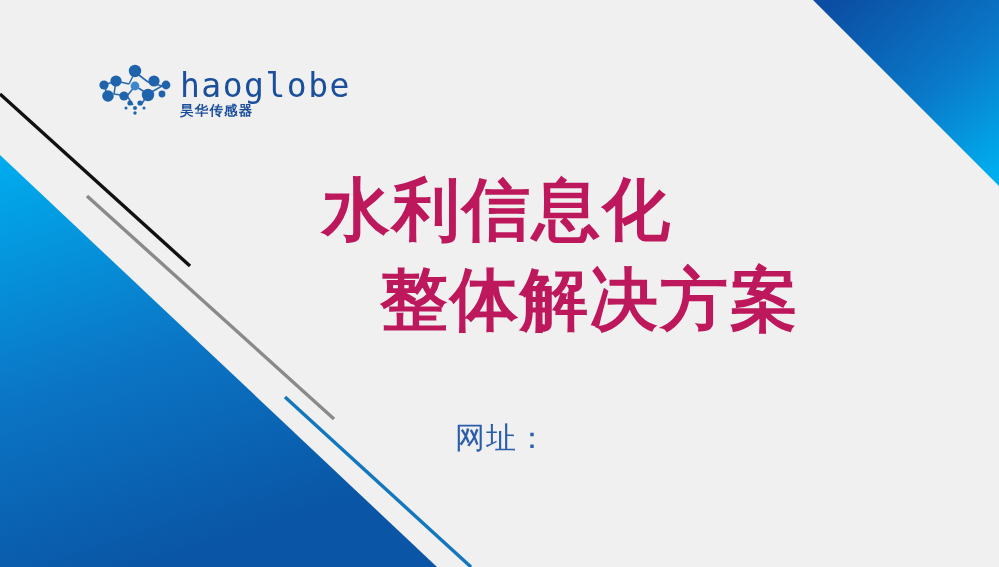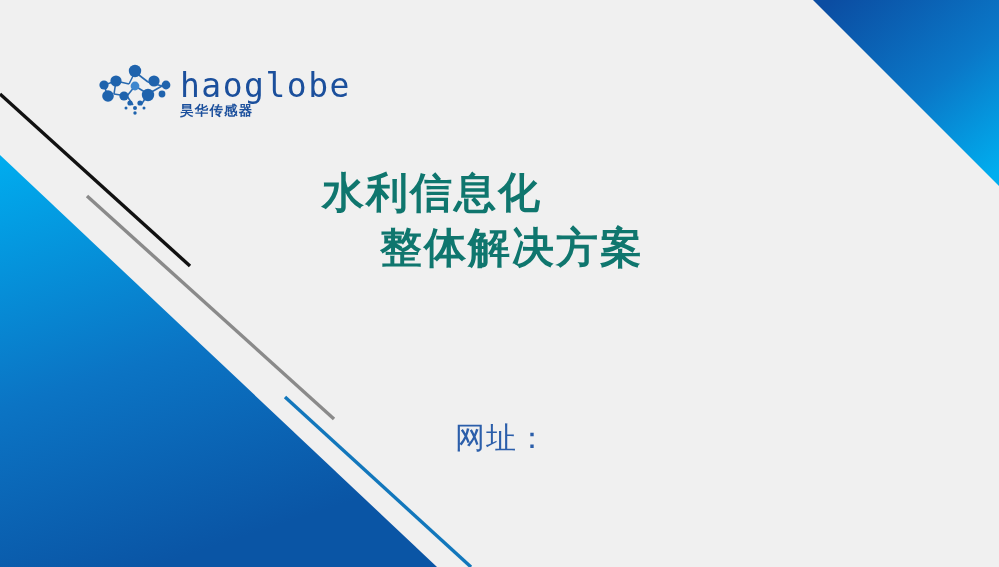--- a/index.html
+++ b/index.html
@@ -50,23 +50,23 @@
     letter-spacing:1.2px;
     color:#1b4f9c;
   }
   
   #title-group{
     position:absolute;
     left:300px;top:165px;
     width:620px;
   }
   .title-line{
-    font-size:42px;
+    font-size:68px;
     font-weight:bold;
-    color:#0f766e;
+    color:#be185d;
     letter-spacing:2px;
     line-height:1.32;
     white-space:nowrap;
   }
   #title-line-1{ margin-left:22px; }
   #title-line-2{ margin-left:80px; }
   
   #url-line{
     position:absolute;
     left:455px;top:418px;

